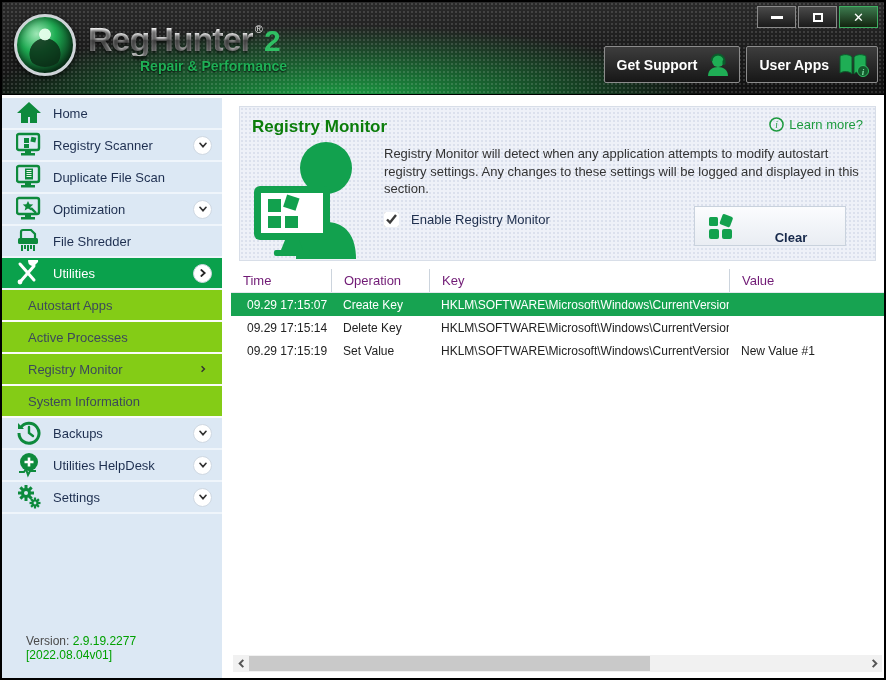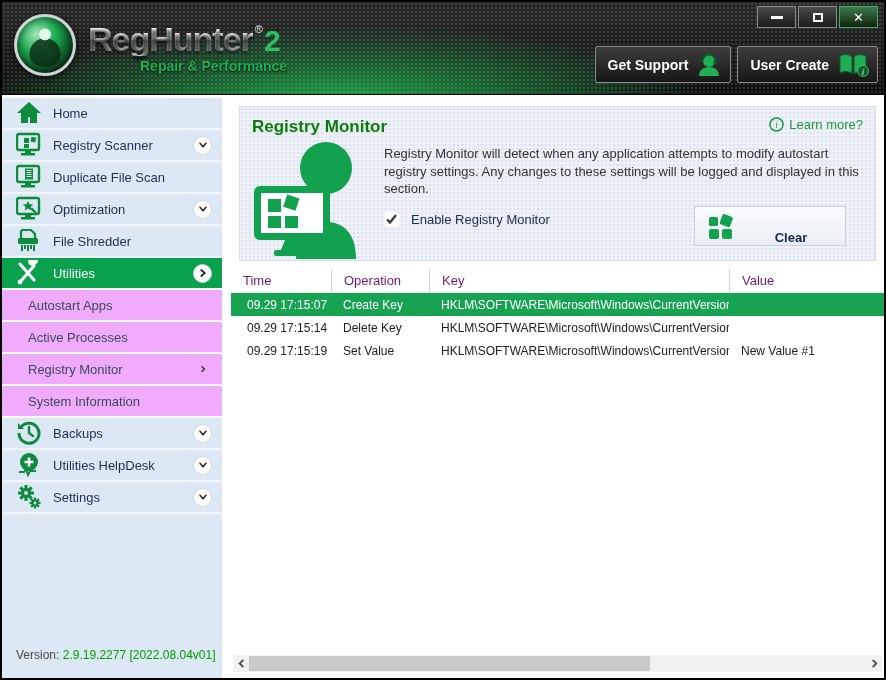--- a/index.html
+++ b/index.html
@@ -79,27 +79,27 @@
     border-bottom:2px solid #eff5fb; cursor:pointer;
   }
   .side-item .icon { width:30px; height:28px; display:flex; align-items:center; justify-content:center; }
   .side-item .lbl { margin-left:9px; flex:1; font-size:13px; color:#1e2f50; }
   .side-item.selected { background:#0aa14c; }
   .side-item.selected .lbl { color:#fff; }
   .circle-chev {
     width:19px; height:19px; border-radius:50%; background:#fff; border:1px solid #cfd8e2;
     display:flex; align-items:center; justify-content:center;
   }
-  .submenu { background:#f0abfc; }
+  .submenu { background:#84cc16; }
   .sub-item {
     height:32px; display:flex; align-items:center; padding:0 14px 0 26px;
     border-bottom:2px solid #fbfbf9; color:#3c4a5a; font-size:13px; cursor:pointer;
   }
   .sub-item .lbl { flex:1; }
-  .version-line { position:absolute; bottom:18px; left:14px; font-size:12px; color:#4a4a4a; }
+  .version-line { position:absolute; bottom:18px; left:24px; font-size:12px; color:#4a4a4a; }
   .version-line .ver-val { color:#00a000; }
 
   
   .content { flex:1; margin-left:9px; background:#fff; display:flex; flex-direction:column; position:relative; }
   .dotted-panel {
     margin:8px 8px 0 8px; border:1px solid #d8dee8; background:#eef1f8; position:relative;
     background-image:radial-gradient(rgba(120,140,180,.16) 1px, transparent 1.2px);
     background-size:4px 4px;
     padding:10px 12px 14px 12px; height:155px;
   }
@@ -178,21 +178,21 @@
     <div class="hdr-btn">
       <span>Get Support</span>
       <svg width="26" height="26" viewBox="0 0 26 26">
         <circle cx="13" cy="9" r="6" fill="#1fae55"></circle>
         <path d="M3 24c0-6 4.5-9 10-9s10 3 10 9z" fill="#1fae55"></path>
         <path d="M6.5 9a6.5 6.5 0 0 1 13 0" stroke="#0b5c2b" stroke-width="2" fill="none"></path>
         <rect x="17.5" y="8" width="3" height="5" rx="1.4" fill="#0b5c2b"></rect>
       </svg>
     </div>
     <div class="hdr-btn">
-      <span>User Create</span>
+      <span>User Apps</span>
       <svg width="32" height="26" viewBox="0 0 32 26">
         <path d="M3 4c4-2 9-2 12 1v17c-3-3-8-3-12-1z" fill="#1fae55" stroke="#0b5c2b"></path>
         <path d="M29 4c-4-2-9-2-12 1v17c3-3 8-3 12-1z" fill="#1fae55" stroke="#0b5c2b"></path>
         <circle cx="26" cy="19" r="5.5" fill="#145c2e" stroke="#2fbf63"></circle>
         <text x="26" y="23" font-size="9" fill="#7fe0a4" text-anchor="middle" font-family="Liberation Serif,serif" font-style="italic">i</text>
       </svg>
     </div>
   </div>
 </div>
 

